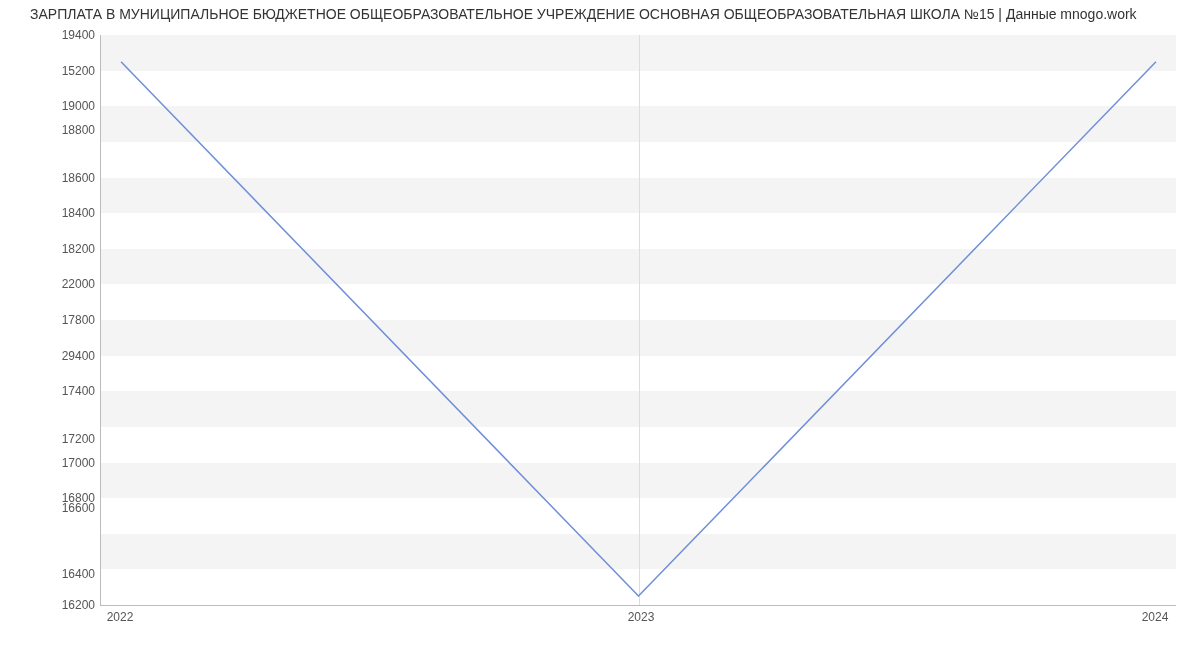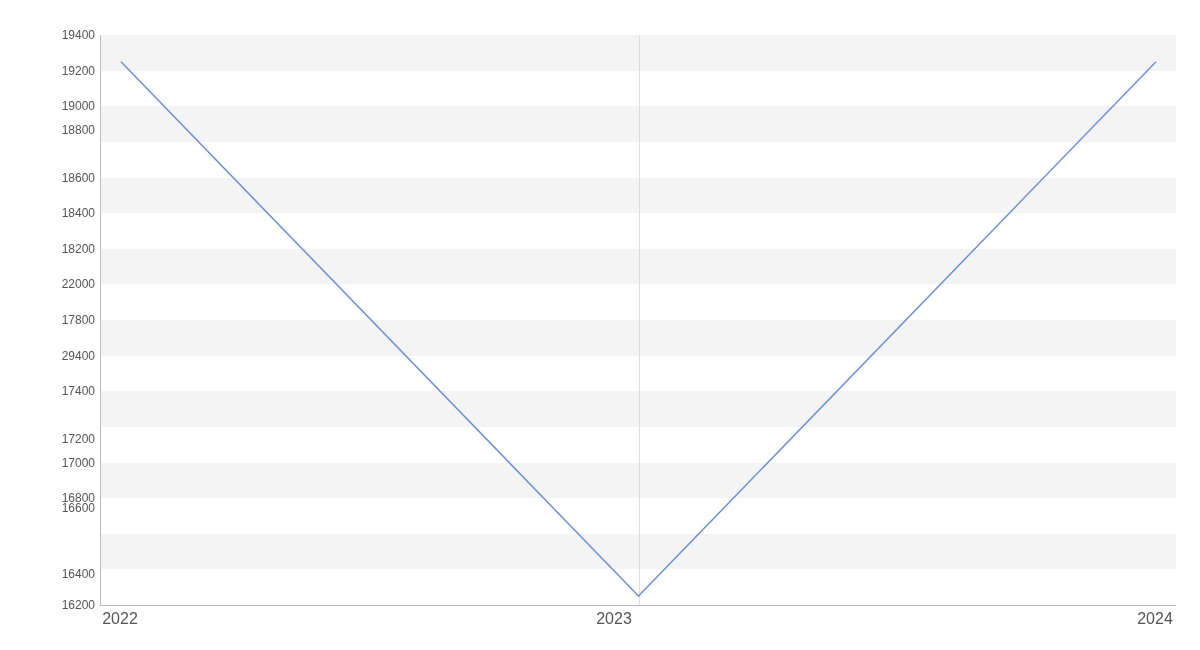--- a/index.html
+++ b/index.html
@@ -54,21 +54,21 @@
     right: 1105px;
     width: 60px;
     text-align: right;
     font-size: 12px;
     color: #555;
     transform: translateY(-50%);
   }
   .x-tick {
     position: absolute;
     top: 610px;
-    font-size: 16px;
+    font-size: 12px;
     color: #555;
     transform: translateX(-50%);
   }
   svg.line {
     position: absolute;
     left: 0;
     top: 0;
     width: 100%;
     height: 100%;
     overflow: visible;
@@ -77,41 +77,42 @@
     fill: none;
     stroke: #6f8fd8;
     stroke-width: 1.5;
     stroke-linejoin: round;
   }
 </style>
 </head>
 <body>
 
 <div class="chart-wrap">
+  <div class="title">ЗАРПЛАТА В МУНИЦИПАЛЬНОЕ БЮДЖЕТНОЕ ОБЩЕОБРАЗОВАТЕЛЬНОЕ УЧРЕЖДЕНИЕ ОСНОВНАЯ ОБЩЕОБРАЗОВАТЕЛЬНАЯ ШКОЛА №15 | Данные mnogo.work</div>
 
   <div class="y-tick" style="top:35px">19400</div>
-  <div class="y-tick" style="top:70.625px">19200</div>
+  <div class="y-tick" style="top:70.625px">15200</div>
   <div class="y-tick" style="top:106.25px">19000</div>
   <div class="y-tick" style="top:130px">18800</div>
   <div class="y-tick" style="top:177.5px">18600</div>
   <div class="y-tick" style="top:213.125px">18400</div>
   <div class="y-tick" style="top:248.75px">18200</div>
   <div class="y-tick" style="top:284.375px">22000</div>
   <div class="y-tick" style="top:320px">17800</div>
   <div class="y-tick" style="top:355.625px">29400</div>
   <div class="y-tick" style="top:391.25px">17400</div>
   <div class="y-tick" style="top:439px">17200</div>
   <div class="y-tick" style="top:462.5px">17000</div>
   <div class="y-tick" style="top:498.125px">16800</div>
   <div class="y-tick" style="top:508px">16600</div>
   <div class="y-tick" style="top:574px">16400</div>
   <div class="y-tick" style="top:605px">16200</div>
 
   <div class="x-tick" style="left:120px">2022</div>
-  <div class="x-tick" style="left:614px">2023</div>
+  <div class="x-tick" style="left:641px">2023</div>
   <div class="x-tick" style="left:1155px">2024</div>
 
   <div class="plot">
 
     <div class="band" style="top:0px;height:35.625px"></div>
     <div class="band" style="top:71.25px;height:35.625px"></div>
     <div class="band" style="top:142.5px;height:35.625px"></div>
     <div class="band" style="top:213.75px;height:35.625px"></div>
     <div class="band" style="top:285px;height:35.625px"></div>
     <div class="band" style="top:356.25px;height:35.625px"></div>

